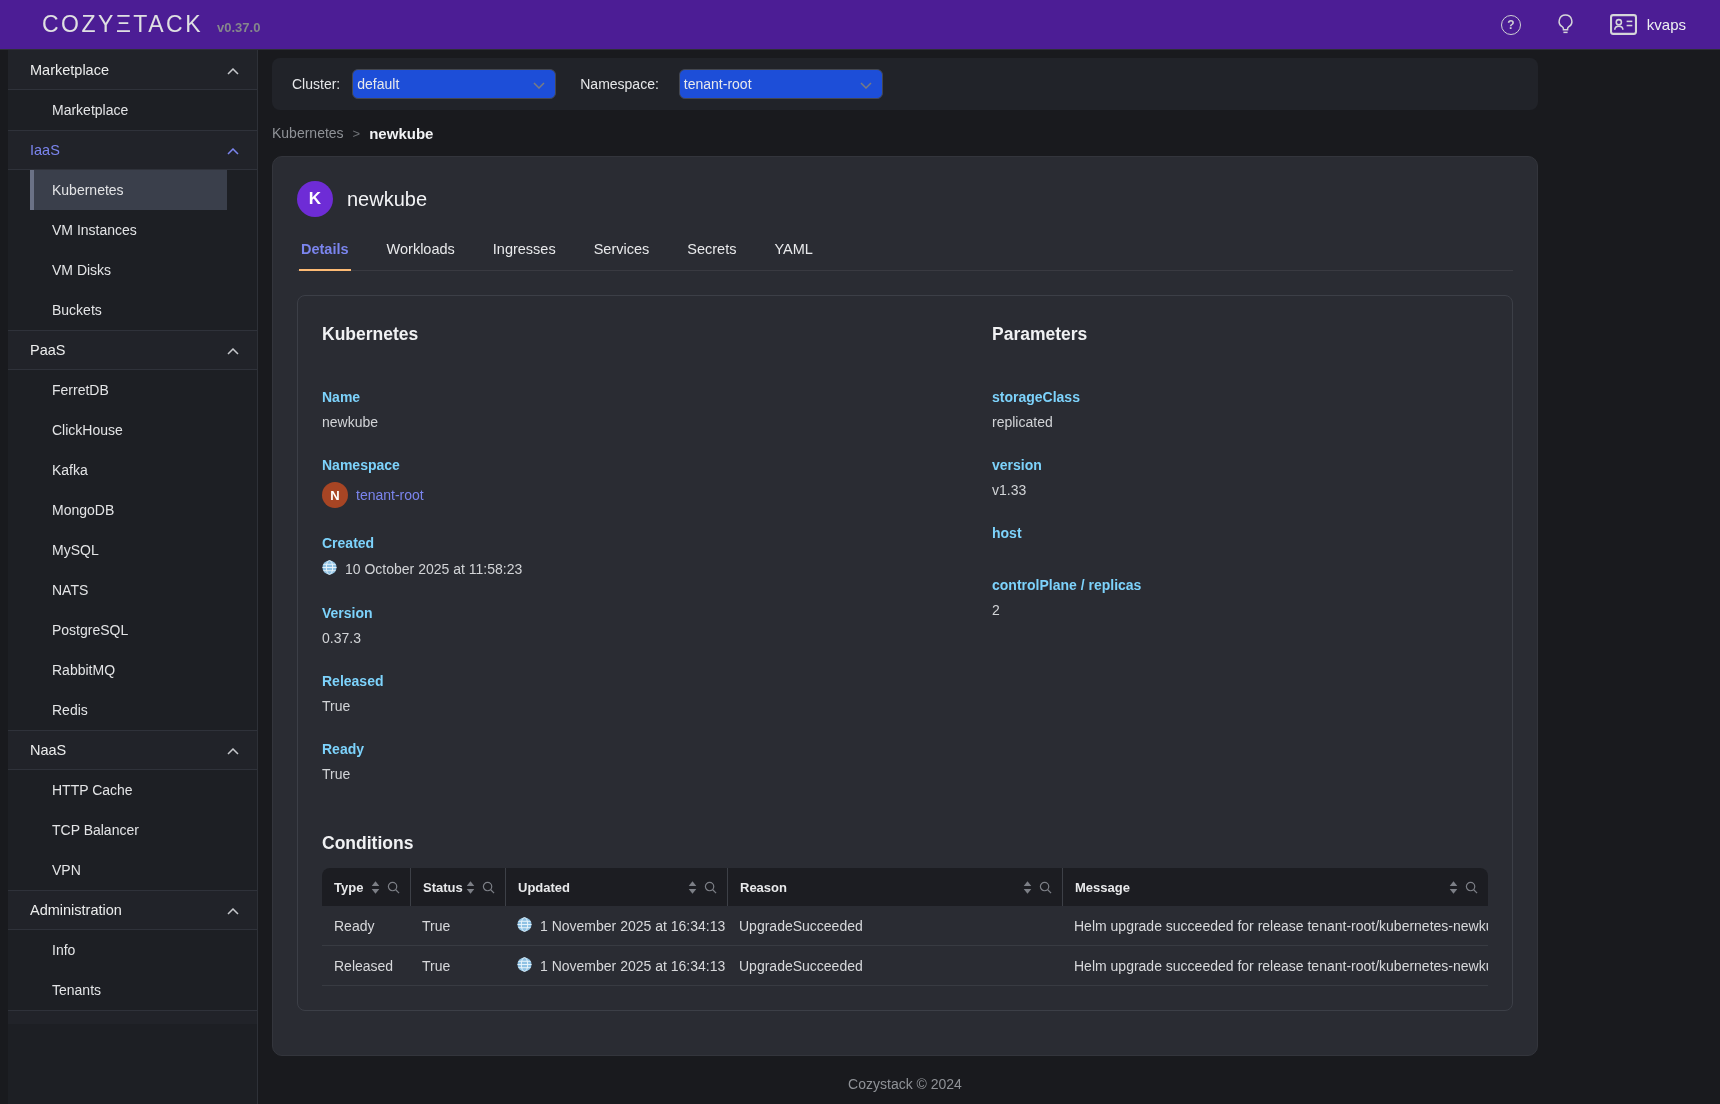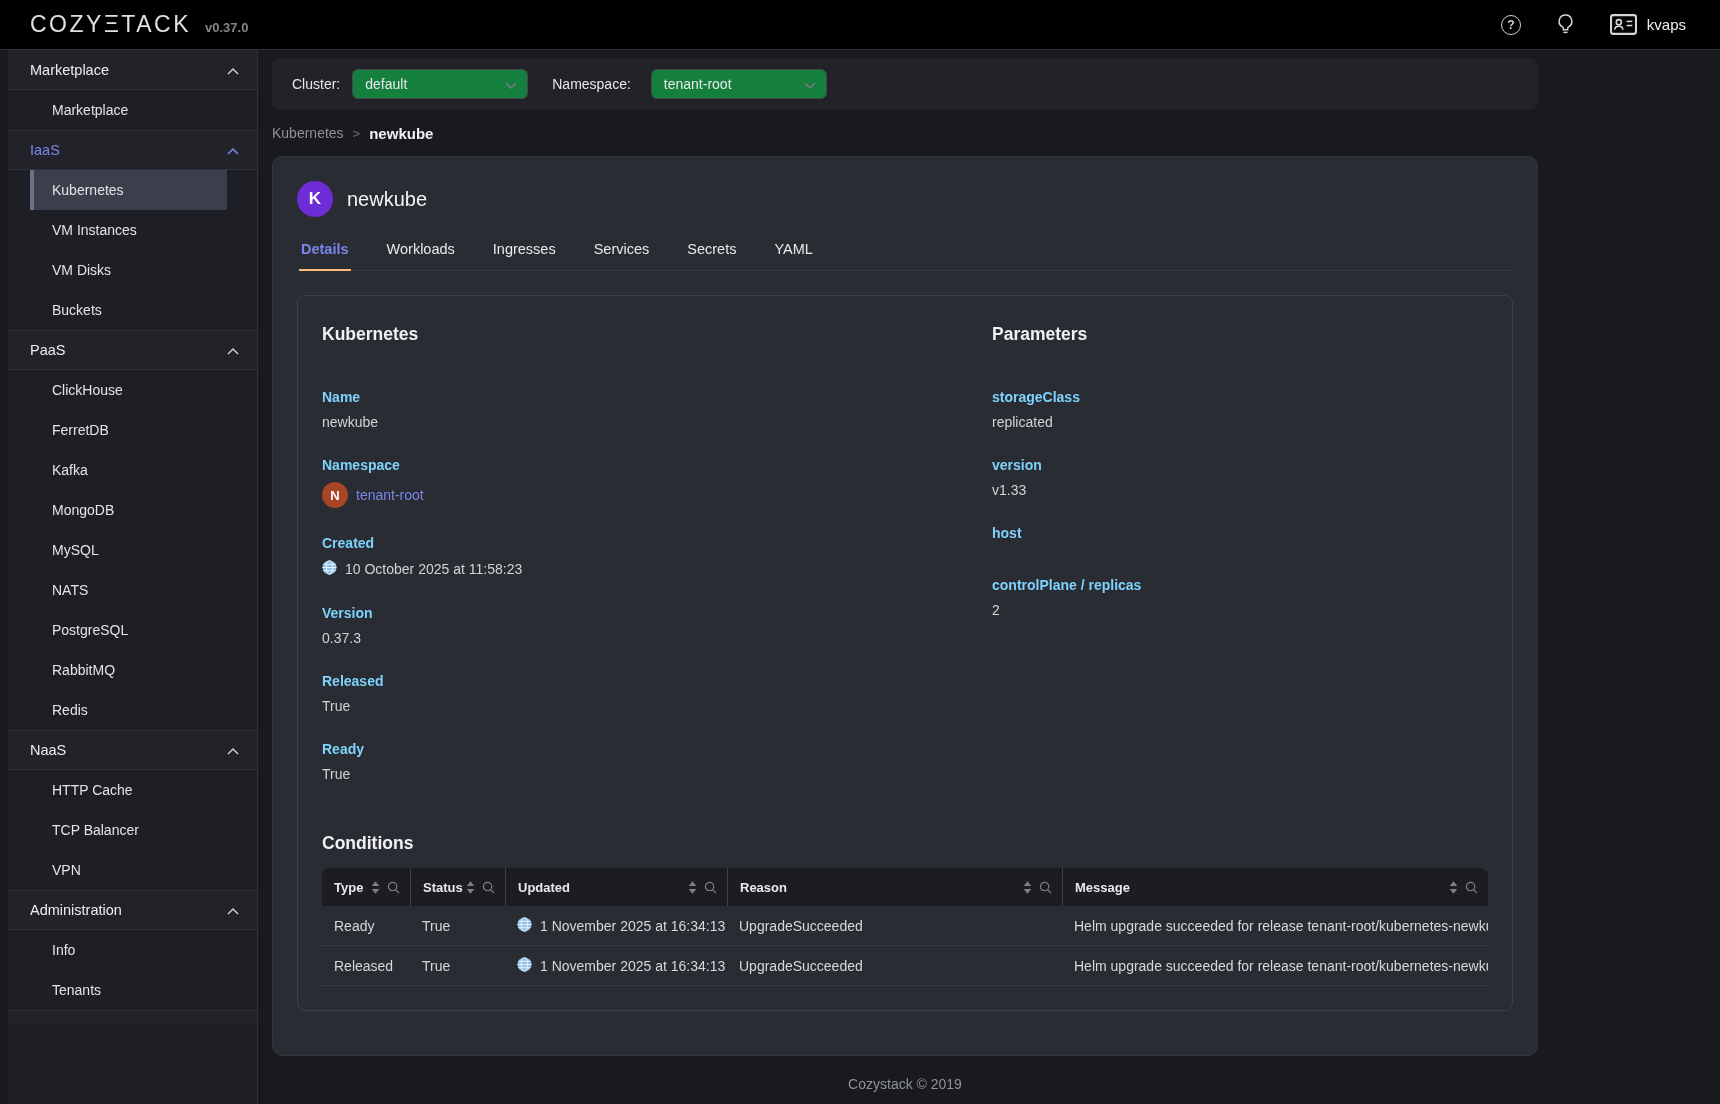--- a/index.html
+++ b/index.html
@@ -1,22 +1,22 @@
 <!DOCTYPE html>
 <html><head>
 <meta charset="utf-8">
 <style>
   * { margin:0; padding:0; box-sizing:border-box; }
   html,body { width:1720px; height:1104px; overflow:hidden; background:#191a1e;
               font-family:"Liberation Sans", sans-serif; }
 
   
-  .topbar { height:50px; background:#000000; border-bottom:1px solid #2e3036;
+  .topbar { height:50px; background:#4c1d95; border-bottom:1px solid #2e3036;
             display:flex; align-items:center; justify-content:space-between;
-            padding:0 34px 0 30px; position:relative; z-index:5; }
+            padding:0 34px 0 42px; position:relative; z-index:5; }
   .logo-wrap { display:flex; align-items:baseline; }
   .logo { font-size:23px; letter-spacing:2.5px; color:#dfe0e2; }
   .version { font-size:13px; font-weight:bold; color:#85878c; margin-left:14px; }
   .topbar-right { display:flex; align-items:center; gap:36px; }
   .icon-circle { width:20px; height:20px; border:1.5px solid #cfd1d4; border-radius:50%;
                  display:flex; align-items:center; justify-content:center;
                  font-size:12px; font-weight:bold; color:#cfd1d4; cursor:pointer; }
   .icon-btn { display:flex; align-items:center; cursor:pointer; }
   .user-chip { display:flex; align-items:center; gap:10px; cursor:pointer; }
   .username { font-size:15px; color:#eef0f2; }
@@ -36,23 +36,23 @@
           font-size:14px; color:#e3e4e6; cursor:pointer; }
   .item.selected { margin-left:22px; margin-right:30px; padding-left:18px;
                    background:#3a3f4b; border-left:4px solid #6b7286; }
   .sec-bottom { border-top:1px solid #2f323a; height:14px; background:#212329; }
 
   
   main { margin-left:250px; padding:5px 0 0 22px; }
   .selectbar { width:1266px; height:52px; background:#212329; border-radius:8px;
                display:flex; align-items:center; padding:0 20px; margin-top:3px; }
   .sb-label { font-size:14px; color:#e6e7e9; margin-right:12px; }
-  .select { width:176px; height:30px; background:#15803d; border:1px solid #44474f;
+  .select { width:204px; height:30px; background:#1d4ed8; border:1px solid #44474f;
             border-radius:6px; display:flex; align-items:center; justify-content:space-between;
-            padding:0 10px 0 12px; font-size:14px; color:#e8e9ec; cursor:pointer; }
+            padding:0 10px 0 4px; font-size:14px; color:#e8e9ec; cursor:pointer; }
   .sb-group2 { margin-left:24px; display:flex; align-items:center;gap:8px; }
   .sb-group { display:flex; align-items:center; }
 
   .breadcrumb { margin-top:12px; display:flex; align-items:center; gap:9px; height:22px; }
   .bc-link { color:#8f9297; font-size:14px; cursor:pointer; }
   .bc-sep { color:#6e7176; font-size:13px; }
   .bc-cur { color:#f1f2f4; font-weight:bold; font-size:15px; }
 
   .card { margin-top:12px; width:1266px; background:#2a2c33; border:1px solid #33353c;
           border-radius:10px; padding:24px 24px 44px; }
@@ -155,24 +155,24 @@
       </div>
   </div>
   <div class="sec">
     <div class="sec-header">
       <span class="lbl">PaaS</span>
       <span><svg width="12" height="7" viewBox="0 0 12 7">
             <polyline points="1,6 6,1 11,6" fill="none" stroke="currentColor" stroke-width="1.5"></polyline>
           </svg></span>
     </div>
     <div class="item">
+        <span>FerretDB</span>
+      </div>
+    <div class="item">
         <span>ClickHouse</span>
-      </div>
-    <div class="item">
-        <span>FerretDB</span>
       </div>
     <div class="item">
         <span>Kafka</span>
       </div>
     <div class="item">
         <span>MongoDB</span>
       </div>
     <div class="item">
         <span>MySQL</span>
       </div>
@@ -468,14 +468,14 @@
                 </svg></span>
             <span>1 November 2025 at 16:34:13</span>
           </div>
           <div class="td">UpgradeSucceeded</div>
           <div class="td">Helm upgrade succeeded for release tenant-root/kubernetes-newku</div>
         </div>
       </div>
     </div>
   </section>
 
-  <div class="footer">Cozystack © 2019</div>
+  <div class="footer">Cozystack © 2024</div>
 </main>
 
 </body></html>

